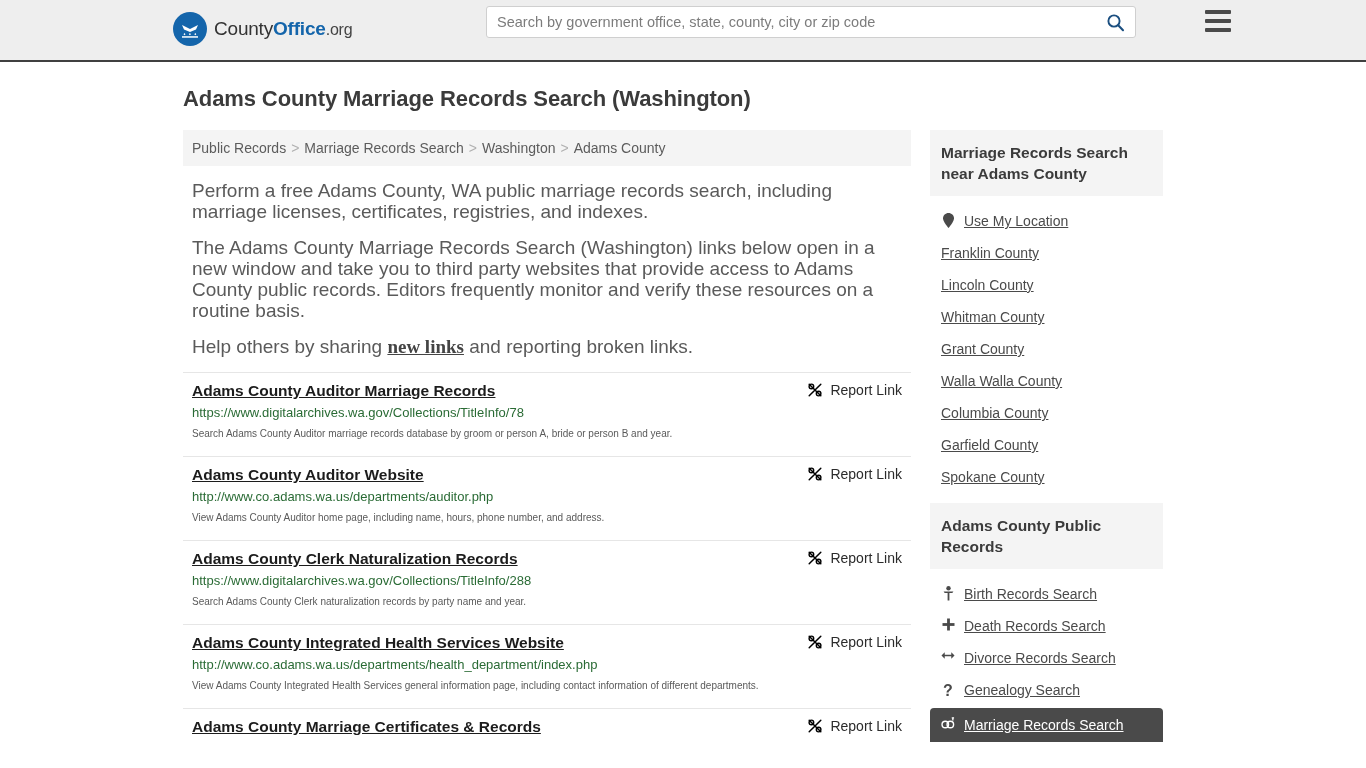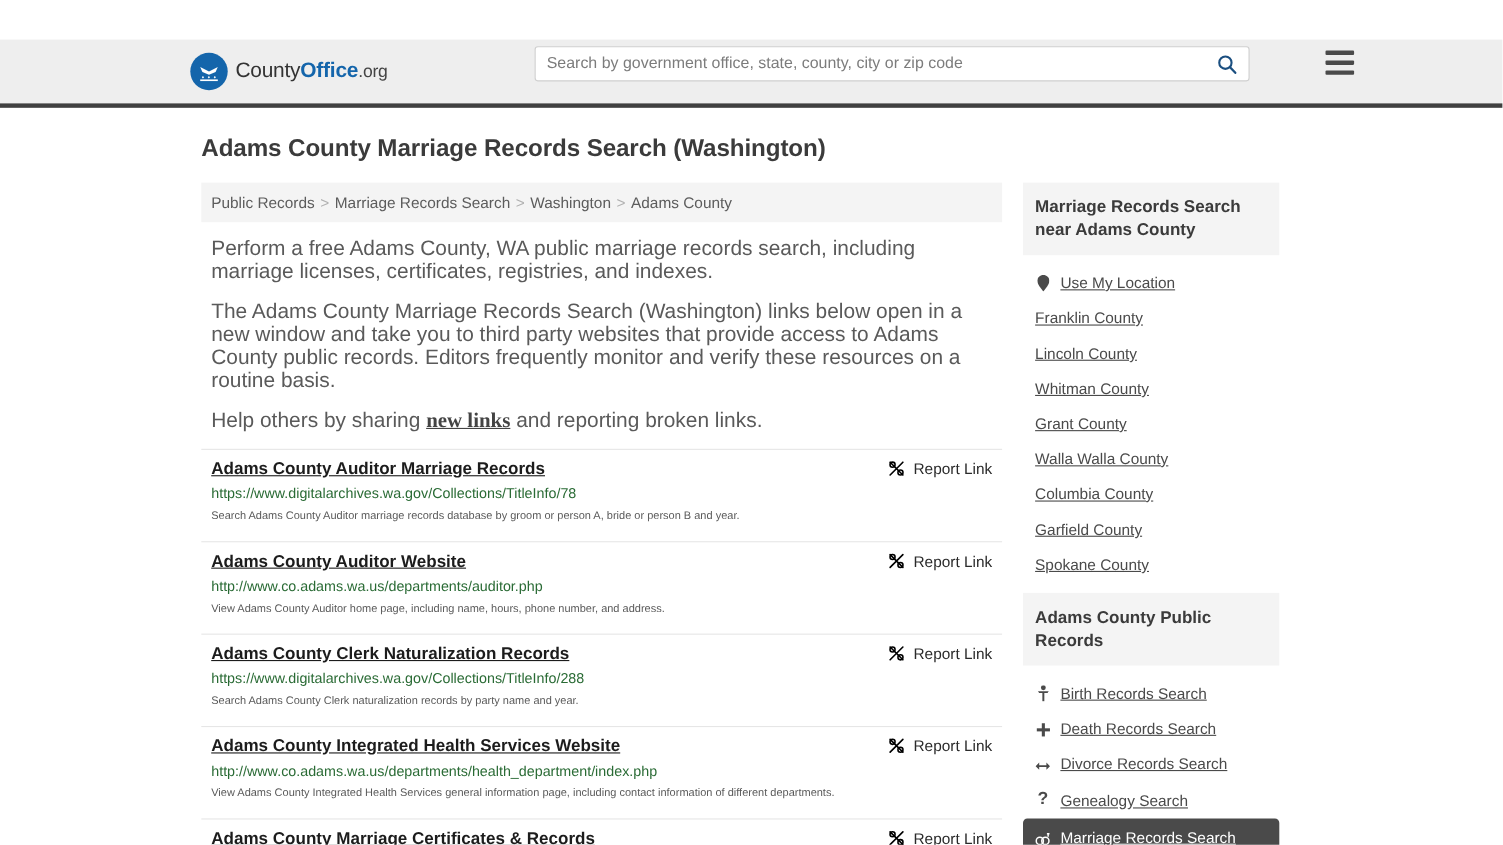--- a/index.html
+++ b/index.html
@@ -9,23 +9,22 @@
     overflow: hidden;
     background: #ffffff;
     font-family: "Liberation Sans", sans-serif;
   }
 
   
   .site-header {
     width: 100%;
     height: 62px;
     background: #eeeeee;
-    border-bottom: 4px solid #404040;
+    border-bottom: 2px solid #404040;
     position: relative;
-    margin-top: 36px;
   }
   .header-inner {
     width: 1000px;
     margin: 0 auto;
     height: 60px;
     display: flex;
     align-items: center;
     position: relative;
   }
   .logo-wrap {
@@ -201,21 +200,21 @@
     background: #f4f4f4;
     padding: 12px 11px;
     font-size: 15.5px;
     font-weight: bold;
     color: #3b3b3b;
     line-height: 21px;
   }
   .side-list { padding: 9px 0 0 0; }
   .side-item {
     display: flex;
-    align-items: flex-end;
+    align-items: flex-start;
     gap: 9px;
     padding: 8px 11px;
     font-size: 14px;
   }
   .side-item a {
     color: #4a4a4a;
     text-decoration: underline;
   }
   .side-item .ico {
     width: 14px;

